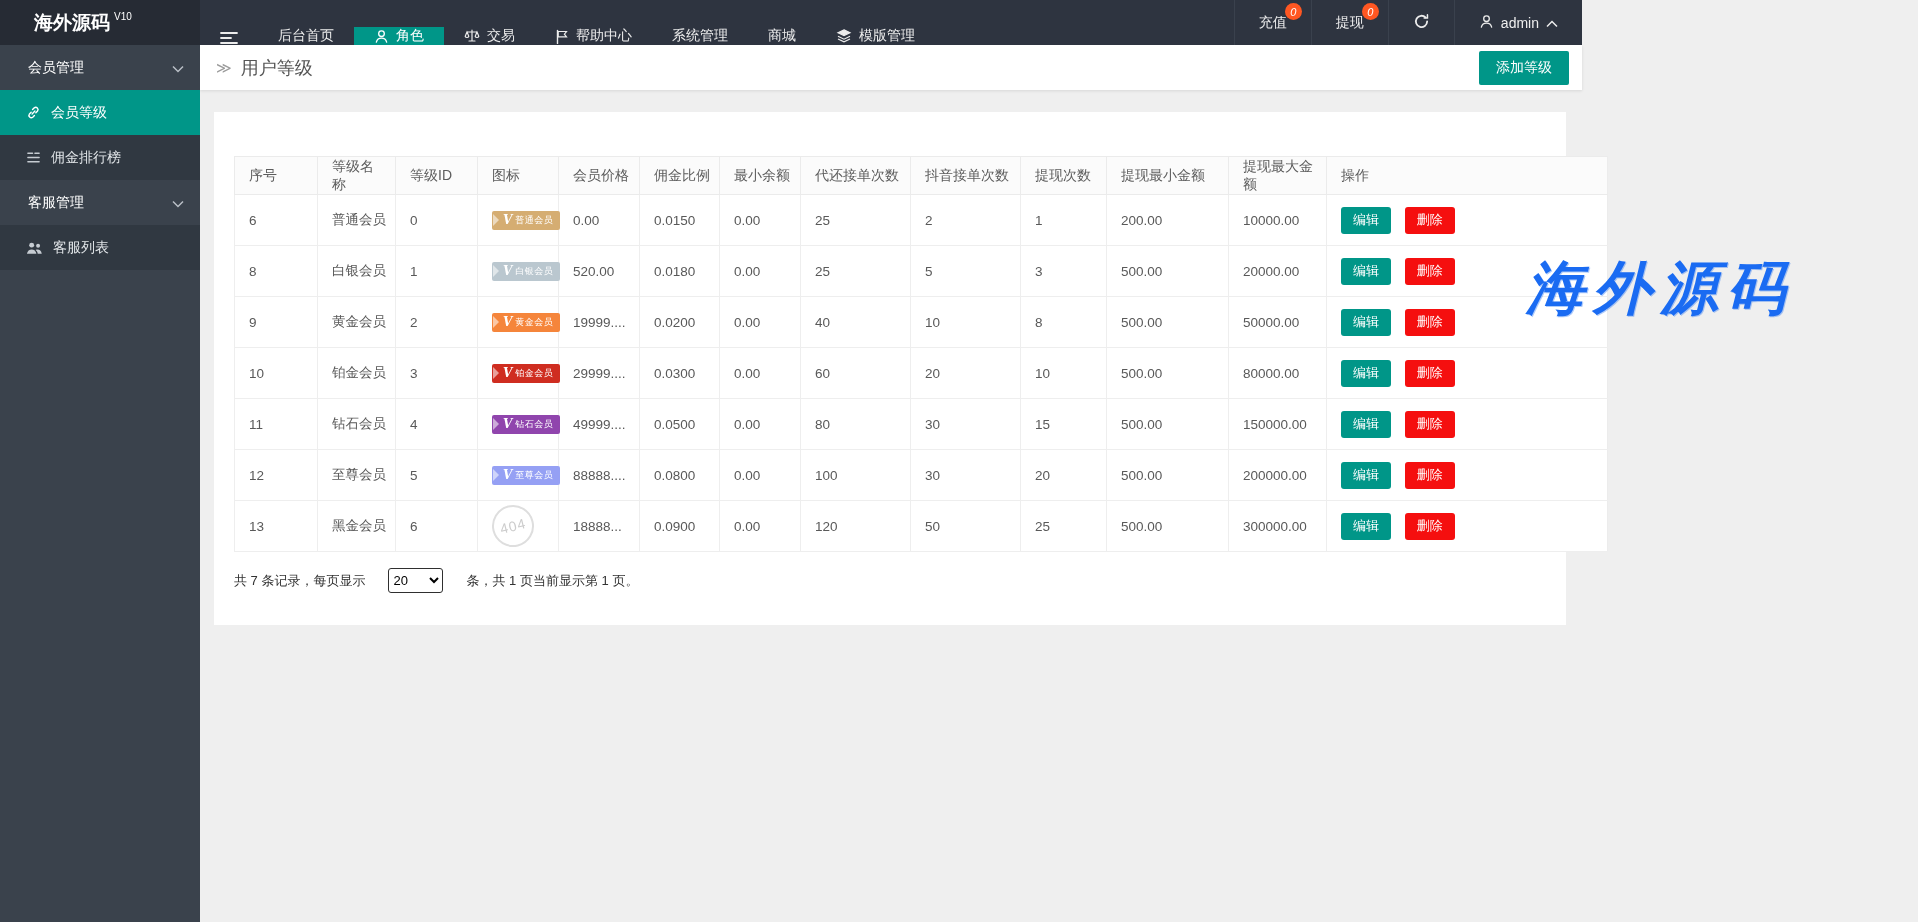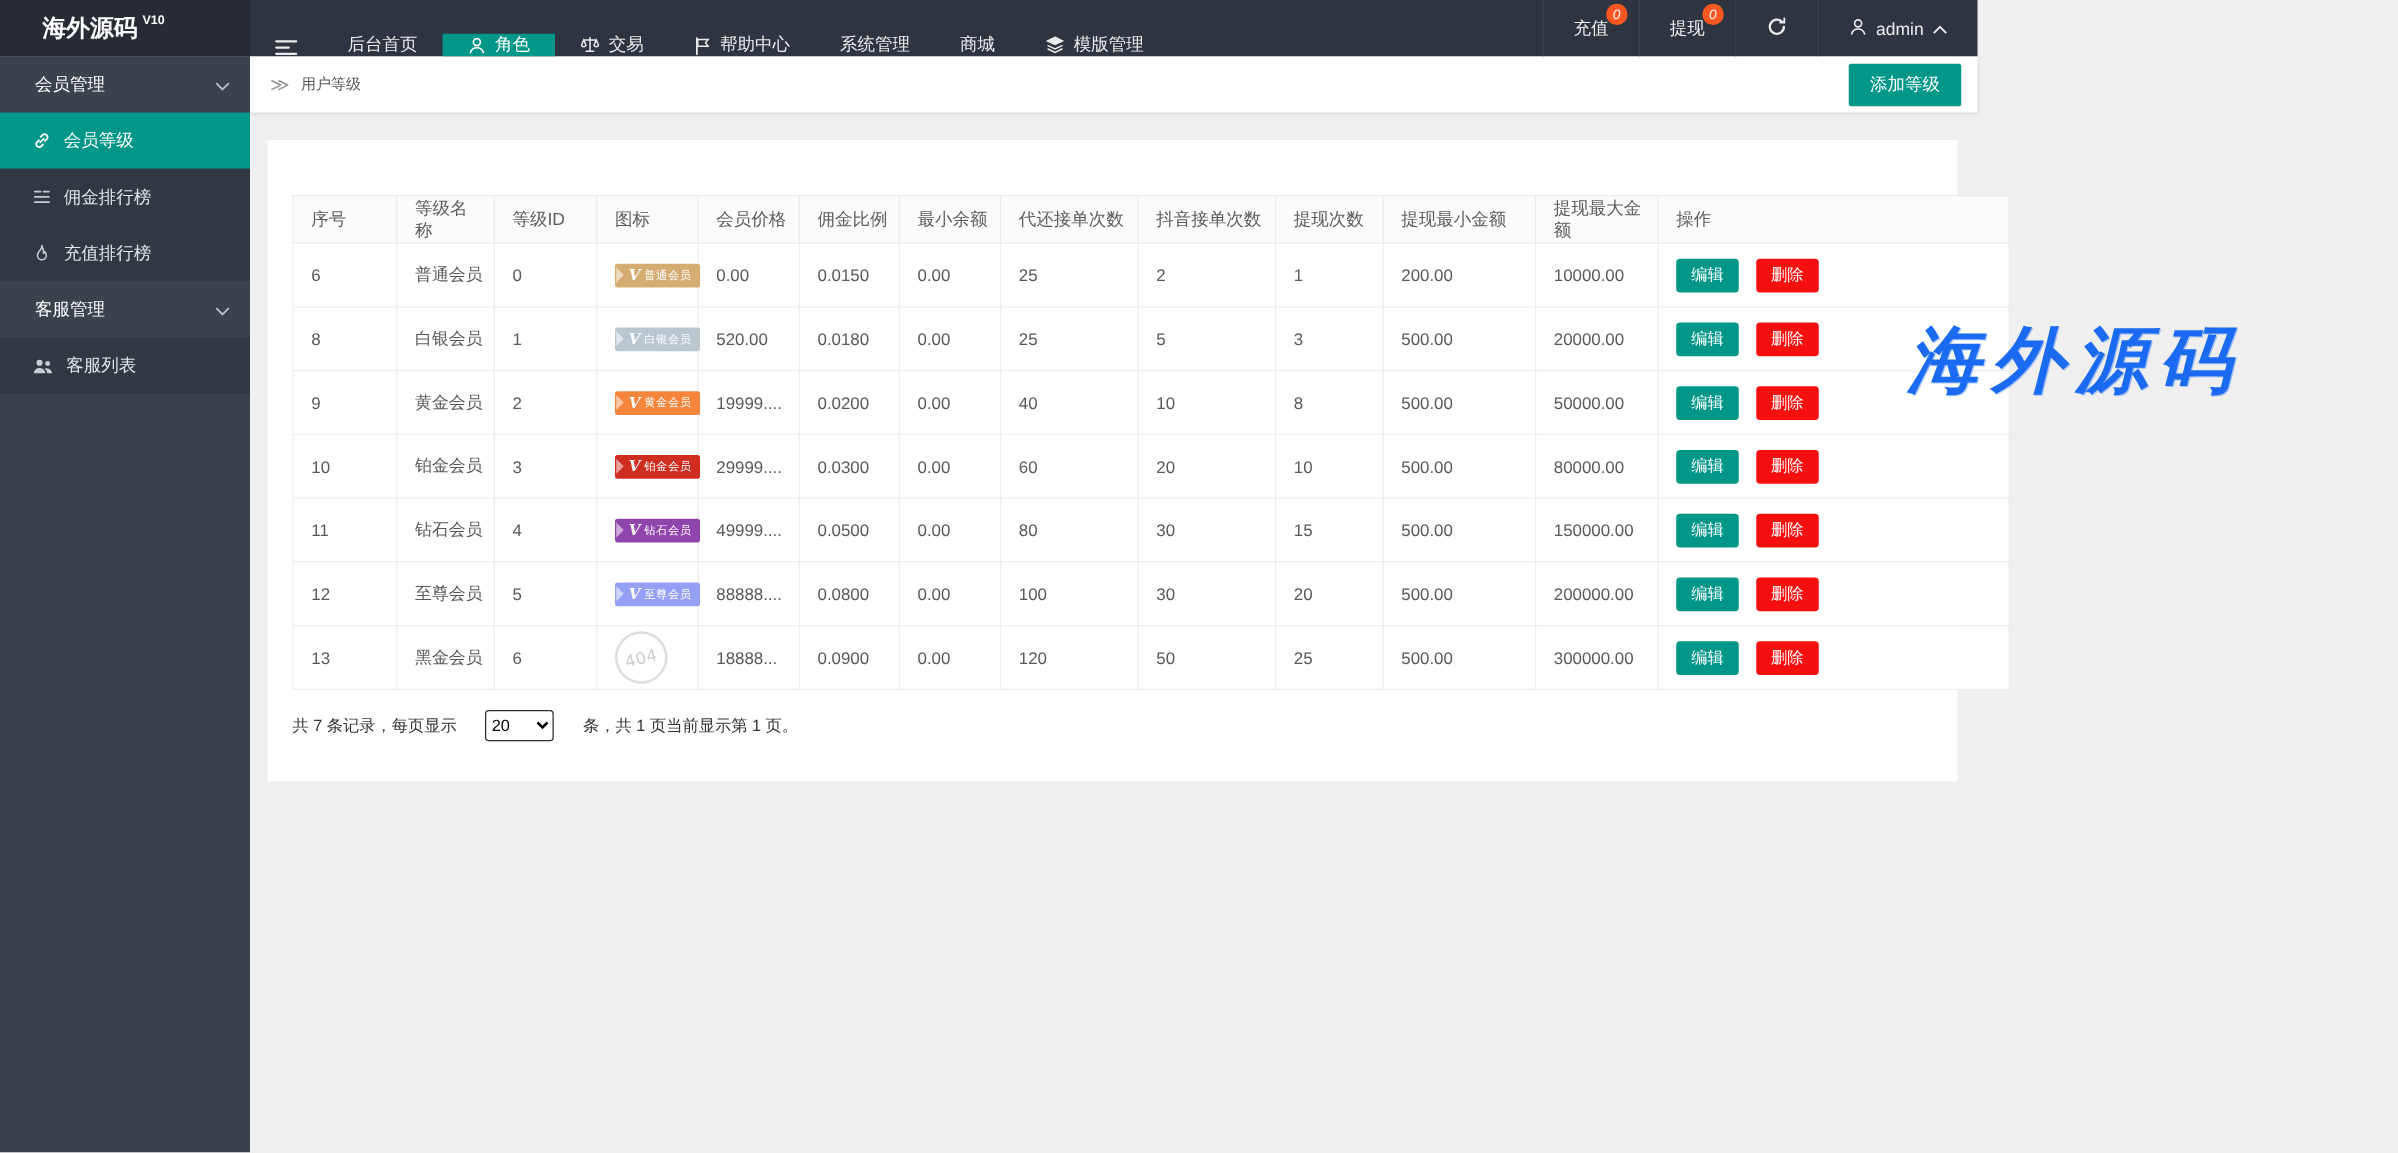--- a/index.html
+++ b/index.html
@@ -13,21 +13,21 @@
 
   
   .topbar {
     position:absolute; top:0; left:0; right:0; height:45px;
     background:#2e3440; display:flex; align-items:stretch; color:#eee; z-index:20;
   }
   .logo {
     width:200px; background:#262b34; display:flex; align-items:center;
     padding-left:34px; color:#fff; font-size:19px; font-weight:bold; flex:none;
   }
-  .logo sup { font-size:10px; font-weight:bold; margin-left:4px; transform:translateY(-6px); }
+  .logo sup { font-size:10px; font-weight:normal; margin-left:4px; transform:translateY(-6px); }
   .topnav { display:flex; align-items:flex-end; }
   .nav-item {
     display:flex; align-items:center; gap:7px; padding:0 20px;
     font-size:14px; color:#ececec; cursor:pointer; white-space:nowrap;
   }
   .nav-item.active { background:#009688; color:#fff; }
   .nav-item svg { display:block; }
   .topbar-right { margin-left:auto; display:flex; align-items:stretch; }
   .tr-item {
     position:relative; display:flex; align-items:center; gap:7px;
@@ -54,21 +54,21 @@
   .side-item.active { background:#009688; color:#fff; }
   .side-item.active .s-icon { color:#fff; }
 
   
   .main { position:absolute; left:200px; top:45px; right:0; bottom:0; }
   .crumbbar {
     height:45px; background:#fff; display:flex; align-items:center;
     padding:0 13px 0 16px; box-shadow:0 1px 3px rgba(0,0,0,.10); position:relative; z-index:5;
   }
   .crumb-icon { color:#9b9b9b; font-size:15px; margin-right:9px; }
-  .crumb-title { font-size:12px; color:#555; }
+  .crumb-title { font-size:18px; color:#555; }
   .add-btn {
     margin-left:auto; background:#009688; color:#fff; border:none;
     font-size:14px; padding:0 17px; height:34px; border-radius:2px; cursor:pointer;
     font-family:inherit;
   }
   .content { padding:22px 16px 0 14px; }
   .panel { background:#fff; height:513px; padding:44px 20px 0 20px; }
 
   
   .tbl { width:100%; border-collapse:collapse; table-layout:fixed; border:1px solid #ececec; }
@@ -241,28 +241,20 @@
       </span>
       <span>会员等级</span>
     </div>
     <div class="side-item">
       <span class="s-icon">
         <svg width="15" height="15" viewBox="0 0 16 16" fill="none" stroke="currentColor" stroke-width="1.5" stroke-linecap="round">
             <path d="M2 3.5h5M9.5 3.5H14M2 8h12M2 12.5h12"></path>
           </svg>
       </span>
       <span>佣金排行榜</span>
-    </div>
-    <div class="side-item">
-      <span class="s-icon">
-        <svg width="15" height="15" viewBox="0 0 16 16" fill="none" stroke="currentColor" stroke-width="1.3" stroke-linejoin="round">
-            <path d="M8 1.5c.3 2-.8 3.1-1.8 4.3C5.1 7.1 4.2 8.3 4.2 9.9a3.8 3.8 0 0 0 7.6 0c0-1.2-.5-2.2-1.2-3.2-.3 1-.8 1.4-1.3 1.6.3-2.4-.5-5-1.3-6.8z"></path>
-          </svg>
-      </span>
-      <span>充值排行榜</span>
     </div>
     <div class="side-group-title">
       <span>客服管理</span>
       <span class="chev">
         <svg width="12" height="8" viewBox="0 0 12 8" fill="none" stroke="currentColor" stroke-width="1.5">
             <path d="M1 1.5l5 5 5-5"></path>
           </svg>
       </span>
     </div>
     <div class="side-item">

